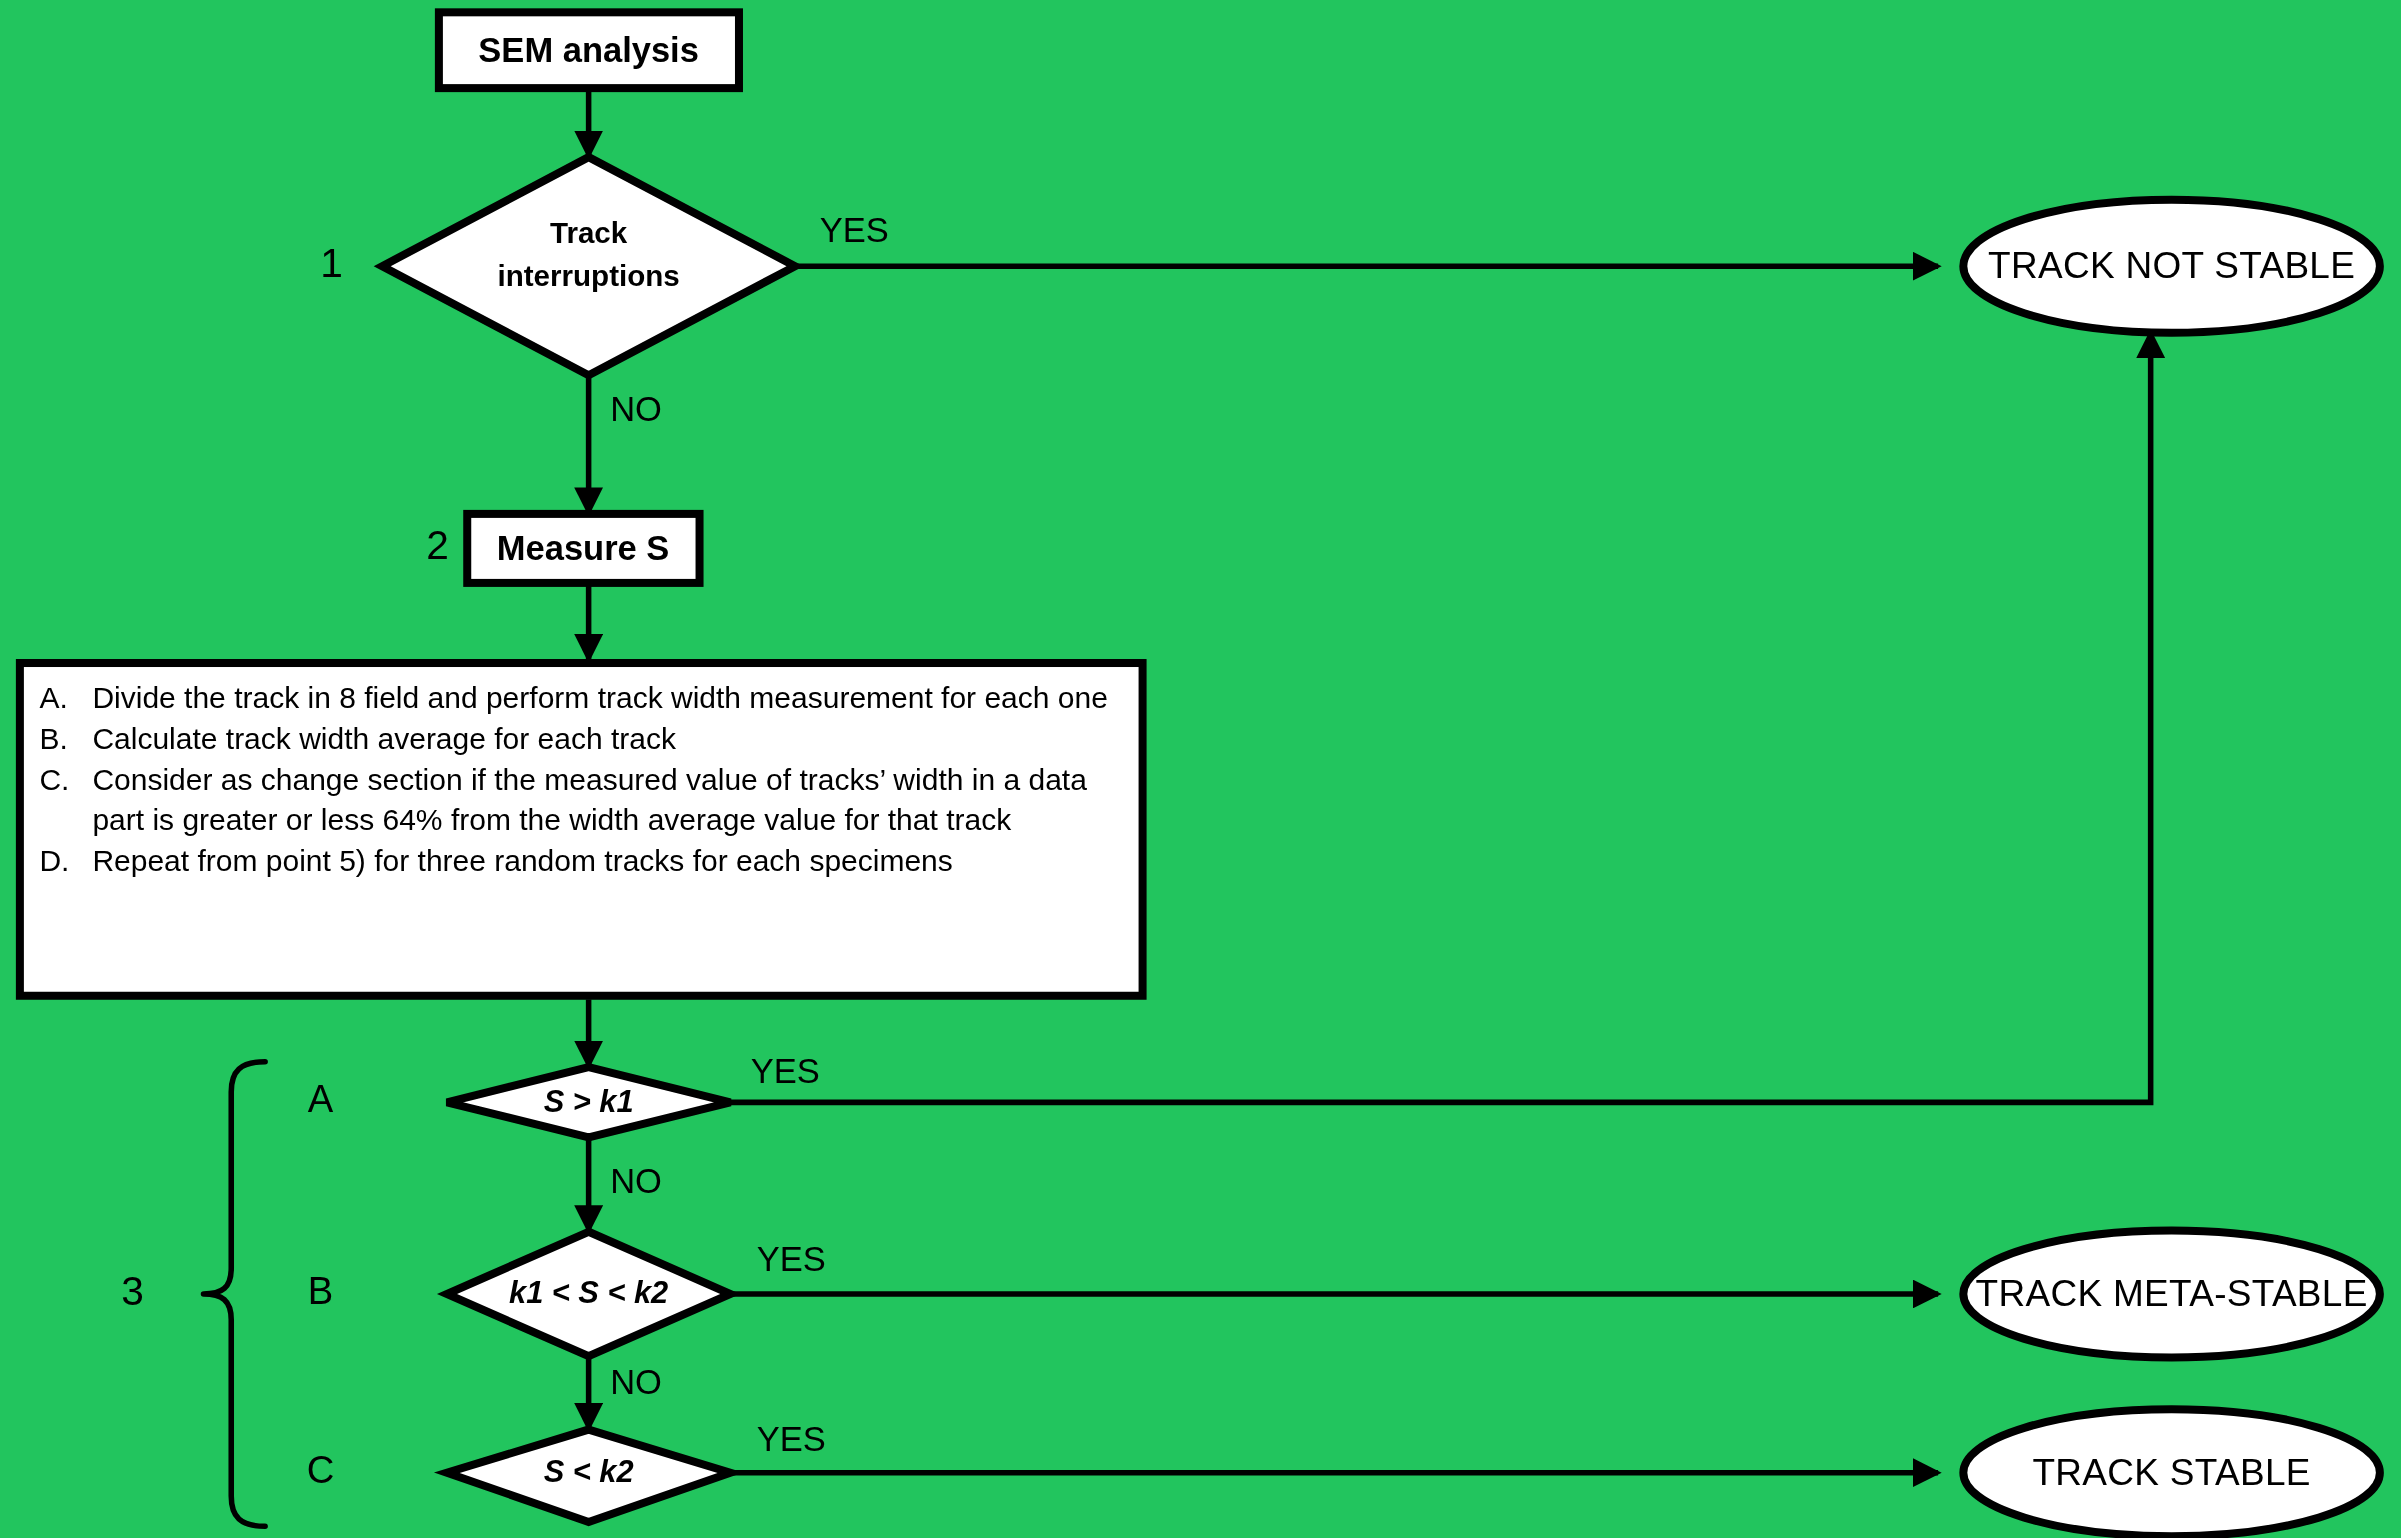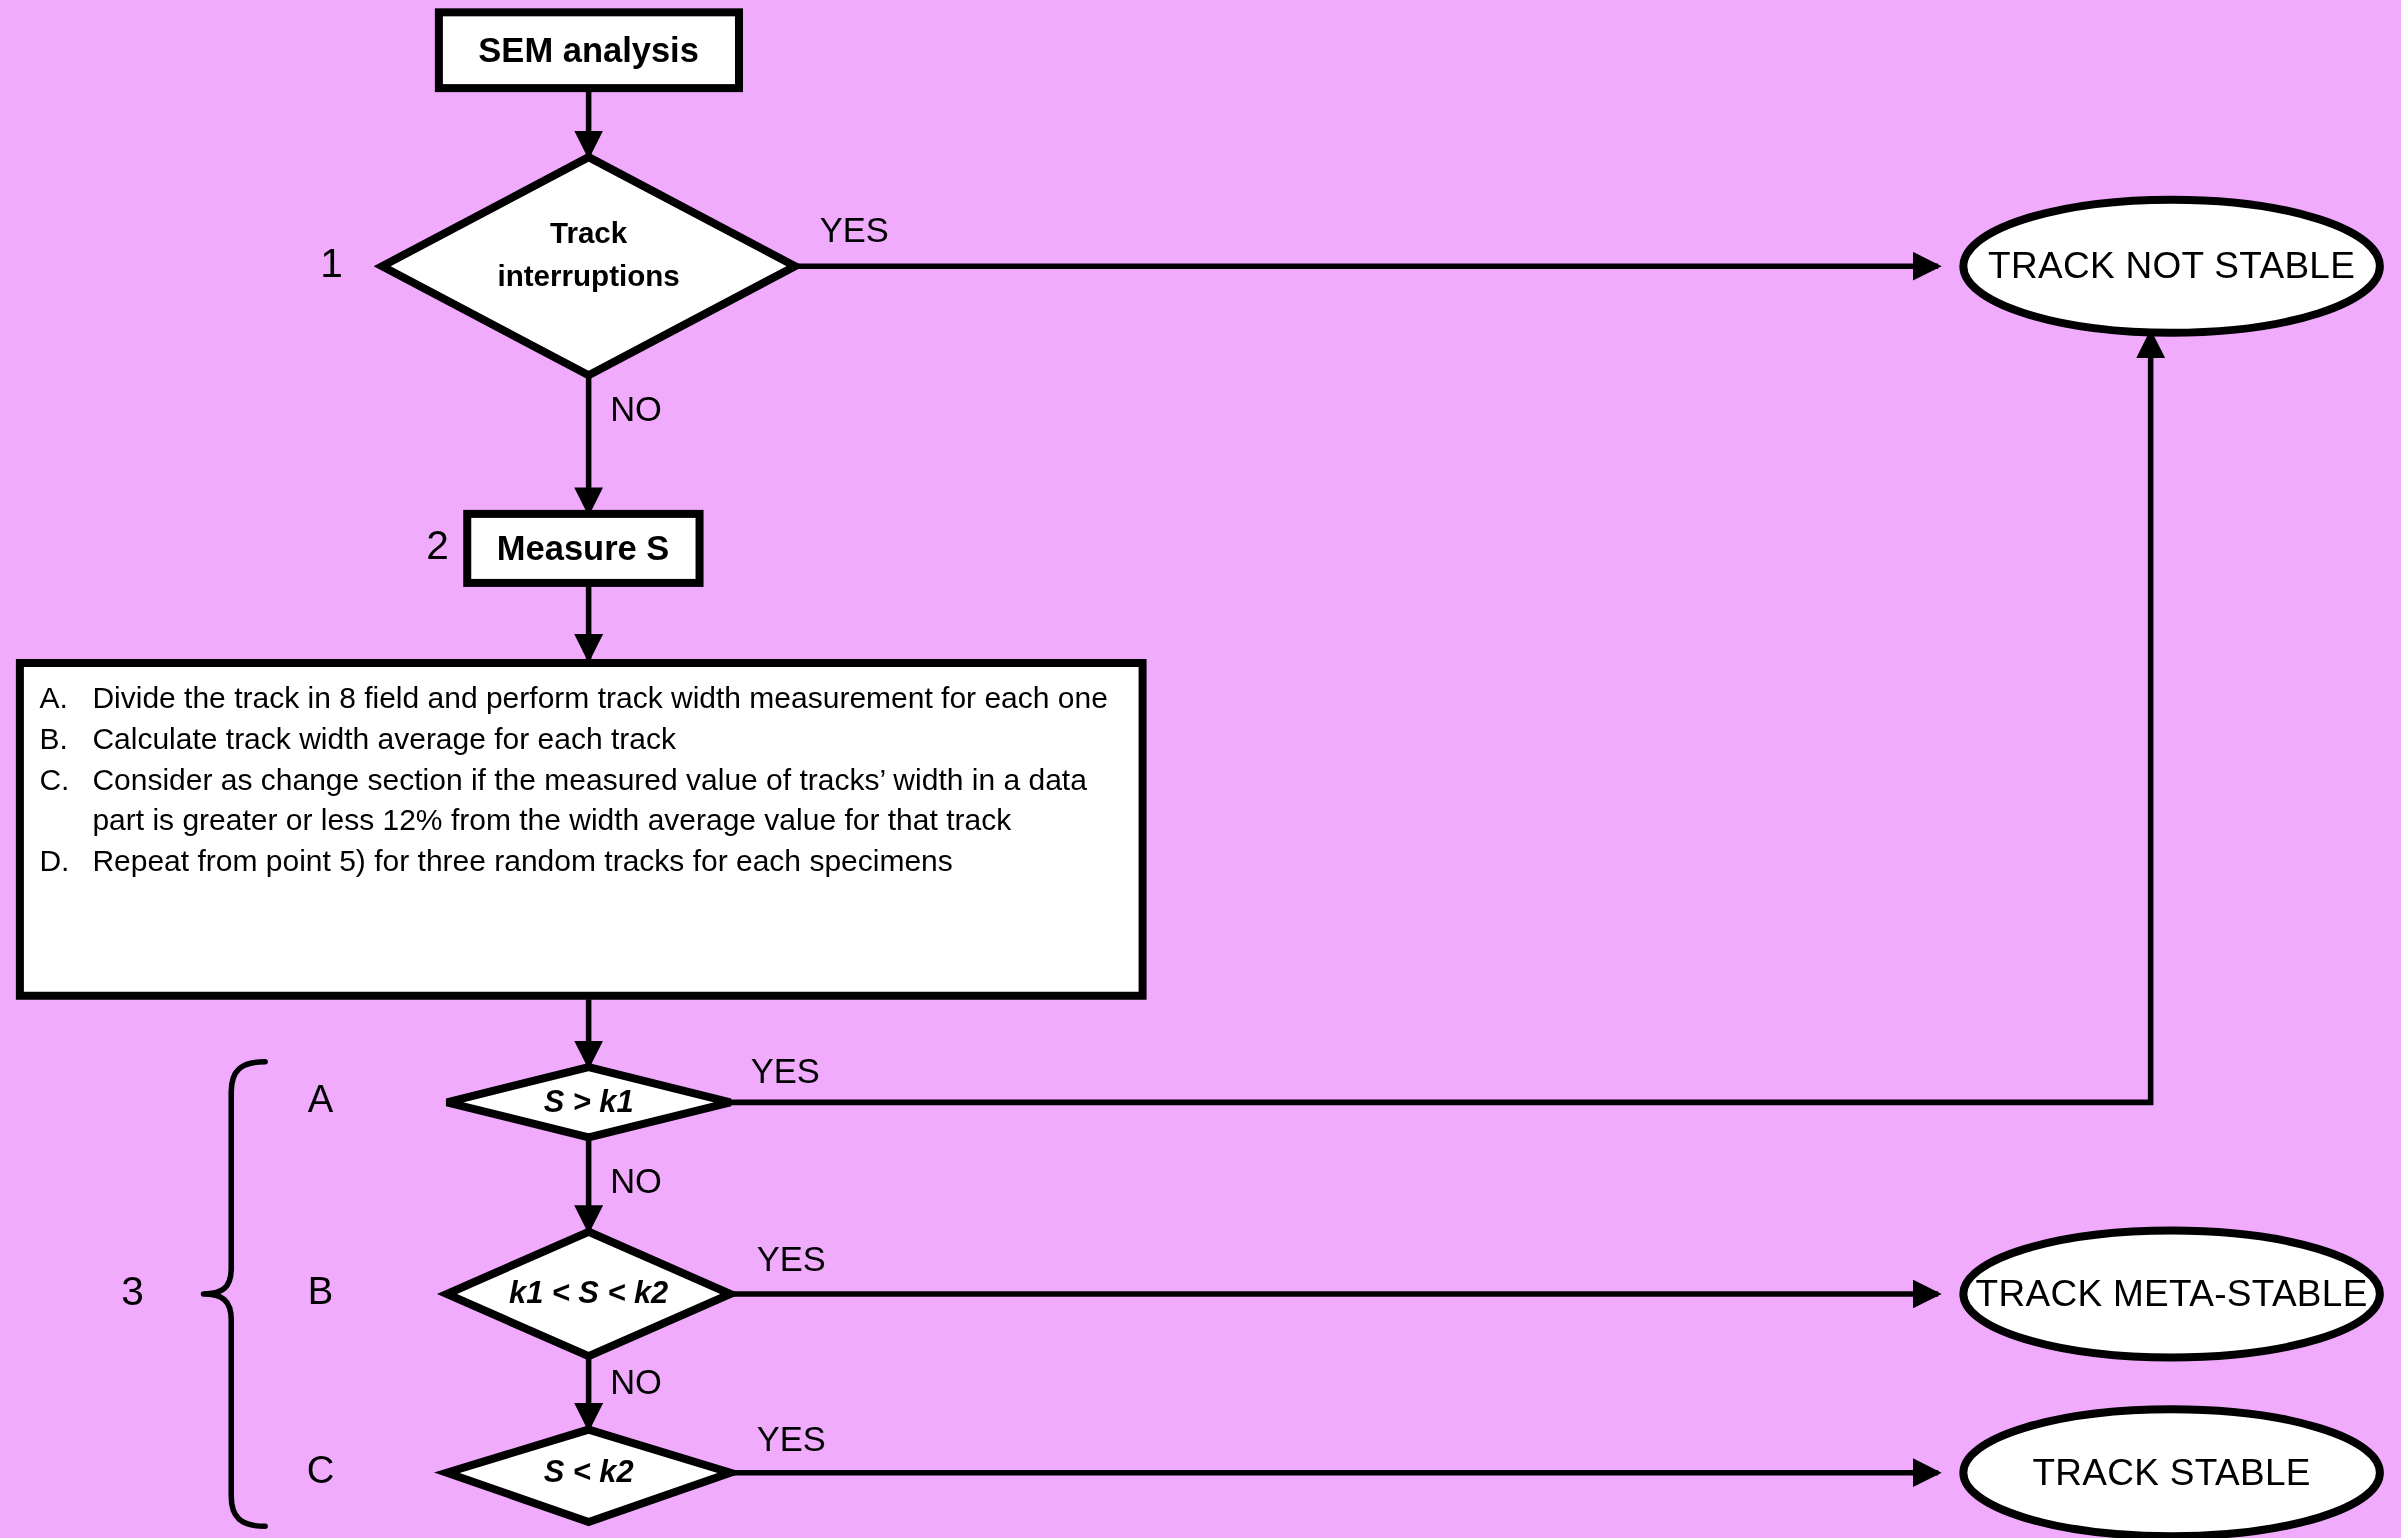--- a/index.html
+++ b/index.html
@@ -9,21 +9,21 @@
     background: #ffffff;
   }
   body {
     font-family: "Liberation Sans", sans-serif;
     color: #000000;
   }
   #flow-root {
     position: relative;
     width: 2401px;
     height: 1538px;
-    background: #f0abfc;
+    background: #22c55e;
     overflow: hidden;
   }
   svg.flow-svg {
     position: absolute;
     top: 0;
     left: 0;
     width: 2401px;
     height: 1538px;
     display: block;
   }
@@ -220,21 +220,21 @@
     <div class="li-row">
       <span class="li-marker">A.</span>
       <span class="li-body">Divide the track in 8 field and perform track width measurement for each one</span>
     </div>
     <div class="li-row">
       <span class="li-marker">B.</span>
       <span class="li-body">Calculate track width average for each track</span>
     </div>
     <div class="li-row">
       <span class="li-marker">C.</span>
-      <span class="li-body">Consider as change section if the measured value of tracks’ width in a data part is greater or less 12% from the width average value for that track</span>
+      <span class="li-body">Consider as change section if the measured value of tracks’ width in a data part is greater or less 64% from the width average value for that track</span>
     </div>
     <div class="li-row">
       <span class="li-marker">D.</span>
       <span class="li-body">Repeat from point 5) for three random tracks for each specimens</span>
     </div>
   </div>
 
 </div>
 
 

